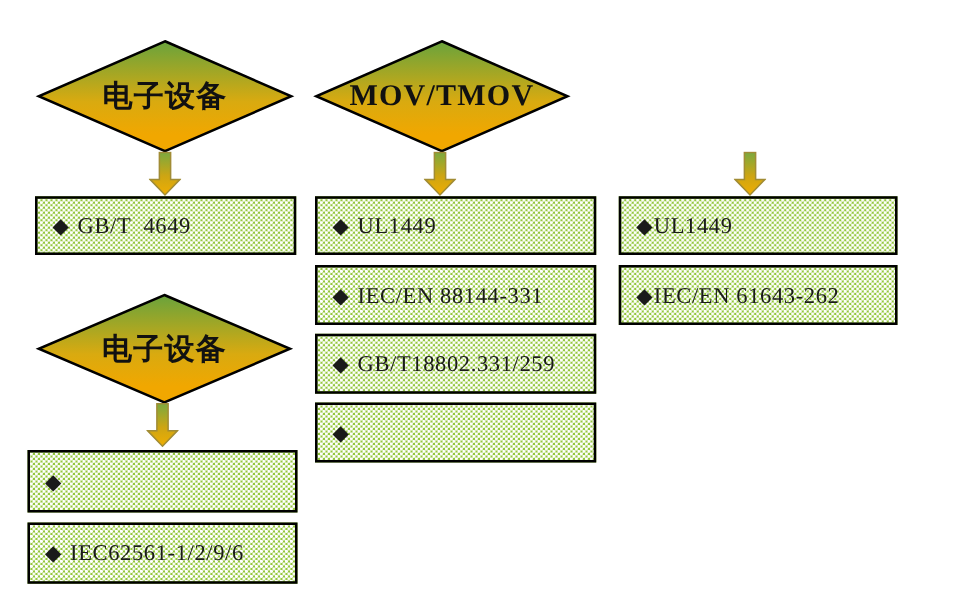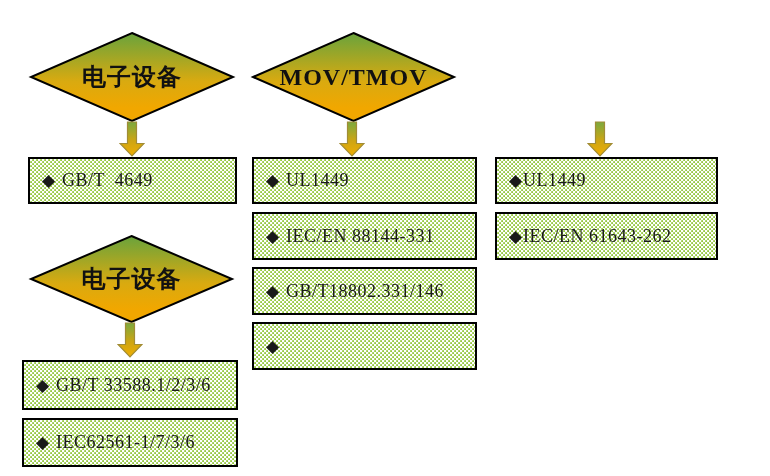--- a/index.html
+++ b/index.html
@@ -85,21 +85,21 @@
   <div class="sbox" style="left:252px;top:157px;width:225px;height:47px">
     <span class="bullet">◆</span>
     <span class="box-label">UL1449</span>
   </div>
   <div class="sbox" style="left:252px;top:212px;width:225px;height:48px">
     <span class="bullet">◆</span>
     <span class="box-label">IEC/EN 88144-331</span>
   </div>
   <div class="sbox" style="left:252px;top:267px;width:225px;height:48px">
     <span class="bullet">◆</span>
-    <span class="box-label">GB/T18802.331/146</span>
+    <span class="box-label">GB/T18802.331/259</span>
   </div>
   <div class="sbox" style="left:252px;top:322px;width:225px;height:48px">
     <span class="bullet">◆</span>
   </div>
 
   <svg class="arrow" style="left:587px;top:121px" width="26" height="36" viewBox="0 0 26 36">
     <polygon points="8.5,1 17.5,1 17.5,22.5 25,22.5 13,35 1,22.5 8.5,22.5" fill="url(#gradArrow)" stroke="var(--arrow-outline,#A18C35)" stroke-width="1.2"></polygon>
   </svg>
   <div class="sbox tight" style="left:495px;top:157px;width:223px;height:47px">
     <span class="bullet">◆</span>
@@ -114,20 +114,19 @@
     <svg width="207" height="90" viewBox="0 0 207 90">
       <polygon points="103.5,2 204,45 103.5,88 3,45" fill="url(#gradDiamond)" stroke="var(--shape-outline,#000)" stroke-width="2"></polygon>
     </svg>
     <span class="dlabel">电子设备</span>
   </div>
   <svg class="arrow" style="left:117px;top:322px" width="26" height="36" viewBox="0 0 26 36">
     <polygon points="8.5,1 17.5,1 17.5,22.5 25,22.5 13,35 1,22.5 8.5,22.5" fill="url(#gradArrow)" stroke="var(--arrow-outline,#A18C35)" stroke-width="1.2"></polygon>
   </svg>
   <div class="sbox" style="left:22px;top:360px;width:216px;height:50px">
     <span class="bullet">◆</span>
-    <span class="box-label">GB/T 33588.1/2/3/6</span>
   </div>
   <div class="sbox" style="left:22px;top:418px;width:216px;height:49px">
     <span class="bullet">◆</span>
-    <span class="box-label">IEC62561-1/7/3/6</span>
+    <span class="box-label">IEC62561-1/2/9/6</span>
   </div>
 
 </div>
 
 </body></html>

